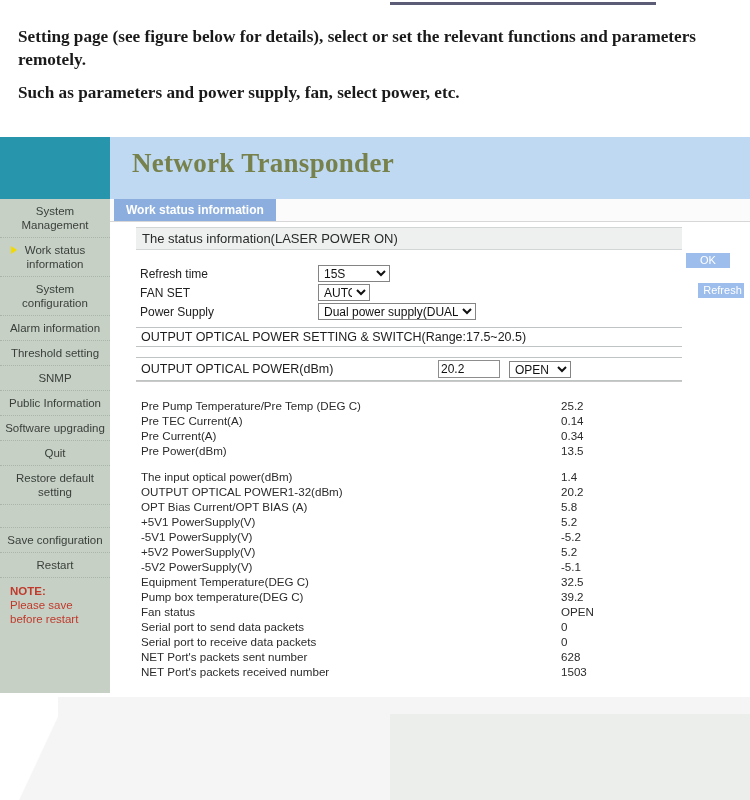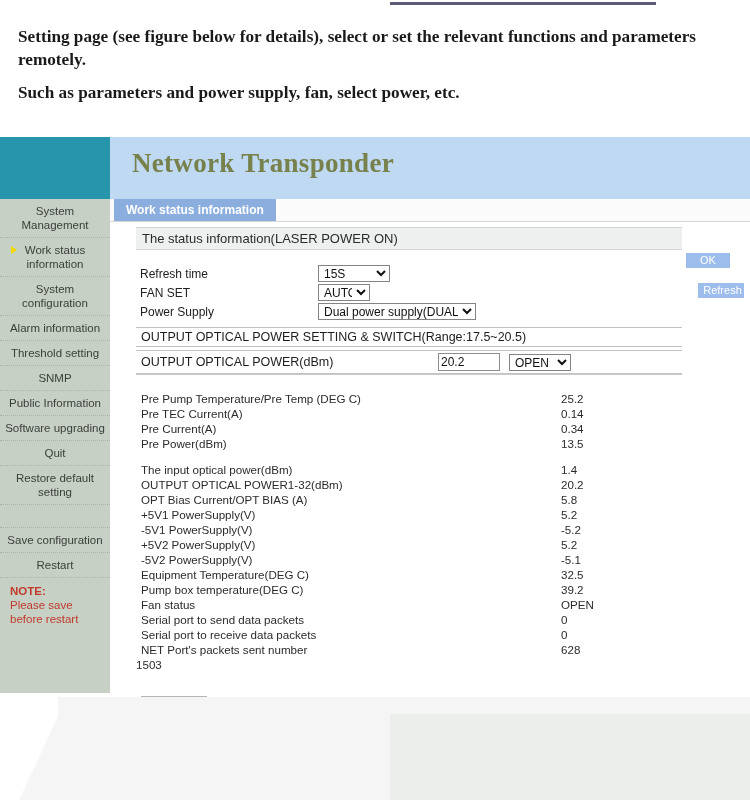--- a/index.html
+++ b/index.html
@@ -198,21 +198,21 @@
     border-top: 1px solid #bfc3c3;
     border-bottom: 1px solid #bfc3c3;
     background: #ffffff;
     font-size: 12.5px;
     color: #1d1d1d;
     padding: 2px 0 2px 5px;
     width: 100%;
     box-sizing: border-box;
   }
   .band2 {
-    margin-top: 3px;
+    margin-top: 10px;
     border-top: 1px solid #bfc3c3;
     border-bottom: 1px solid #bfc3c3;
     display: flex;
     align-items: center;
     height: 24px;
     font-size: 12.5px;
     color: #1d1d1d;
     padding-left: 5px;
     box-sizing: border-box;
   }
@@ -473,20 +473,21 @@
         </div>
         <div class="reading">
           <div class="k">Serial port to receive data packets</div>
           <div class="v">0</div>
         </div>
         <div class="reading">
           <div class="k">NET Port's packets sent number</div>
           <div class="v">628</div>
         </div>
         <div class="reading">
+          <div class="k">NET Port's packets received number</div>
           <div class="v">1503</div>
         </div>
       </div>
 
       <div class="copyright-wrap">
         <div class="copy-rule"></div>
         <div class="copyright">Copyright(c)</div>
       </div>
 
     </div>

